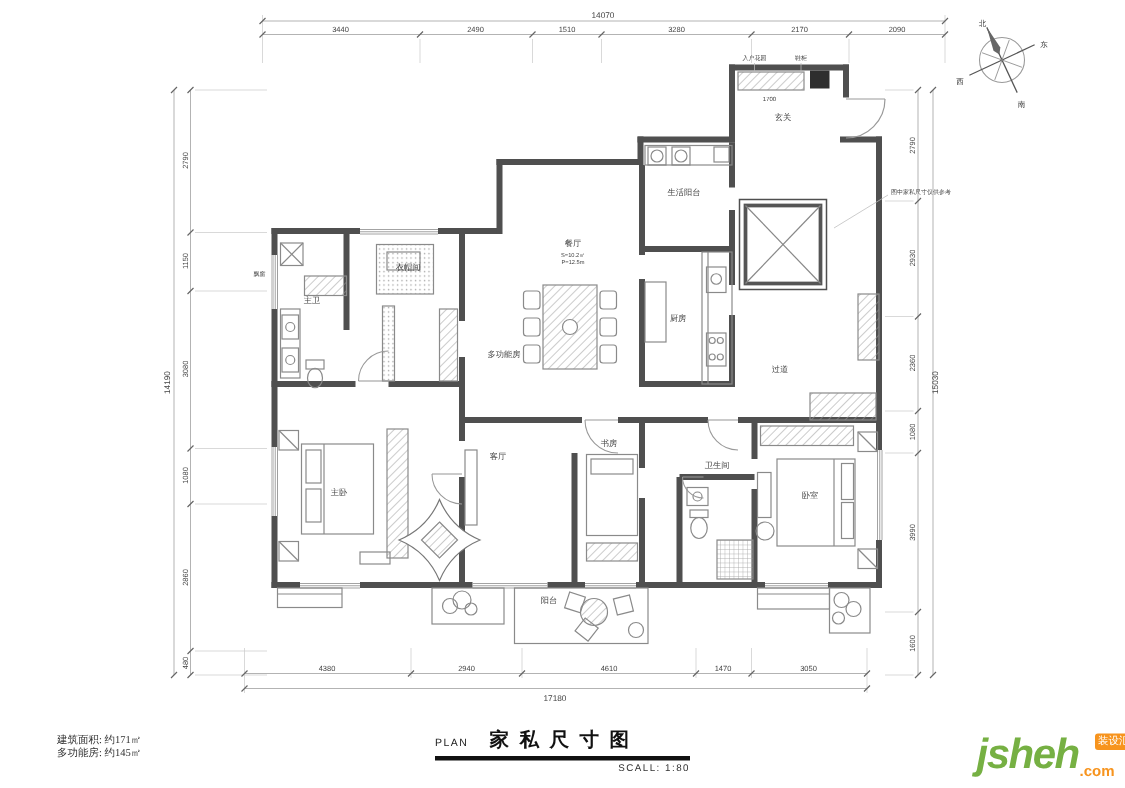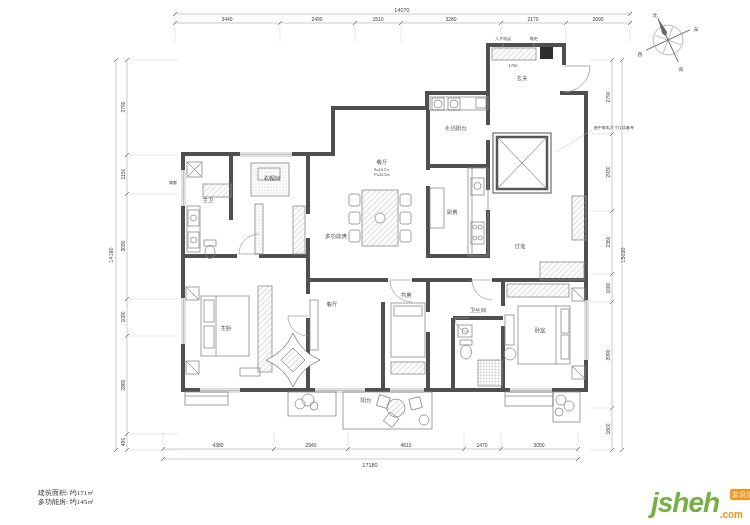--- a/index.html
+++ b/index.html
@@ -379,20 +379,28 @@
       <text x="-28" y="16">西</text>
     </g>
   </g>
 </svg>
 
 <div class="areas">
   <div>建筑面积: 约171㎡</div>
   <div>多功能房: 约145㎡</div>
 </div>
 
+<div class="titleblock">
+  <div class="tb-row">
+    <span class="tb-plan">PLAN</span>
+    <span class="tb-title">家私尺寸图</span>
+  </div>
+  <div class="tb-line"></div>
+  <div class="tb-scale">SCALL: 1:80</div>
+</div>
 
 <div class="logo">
   <span class="logo-main">jsheh</span>
   <span class="logo-com">.com</span>
   <span class="logo-badge">装设汇</span>
 </div>
 
 </div>
 
 </body></html>

